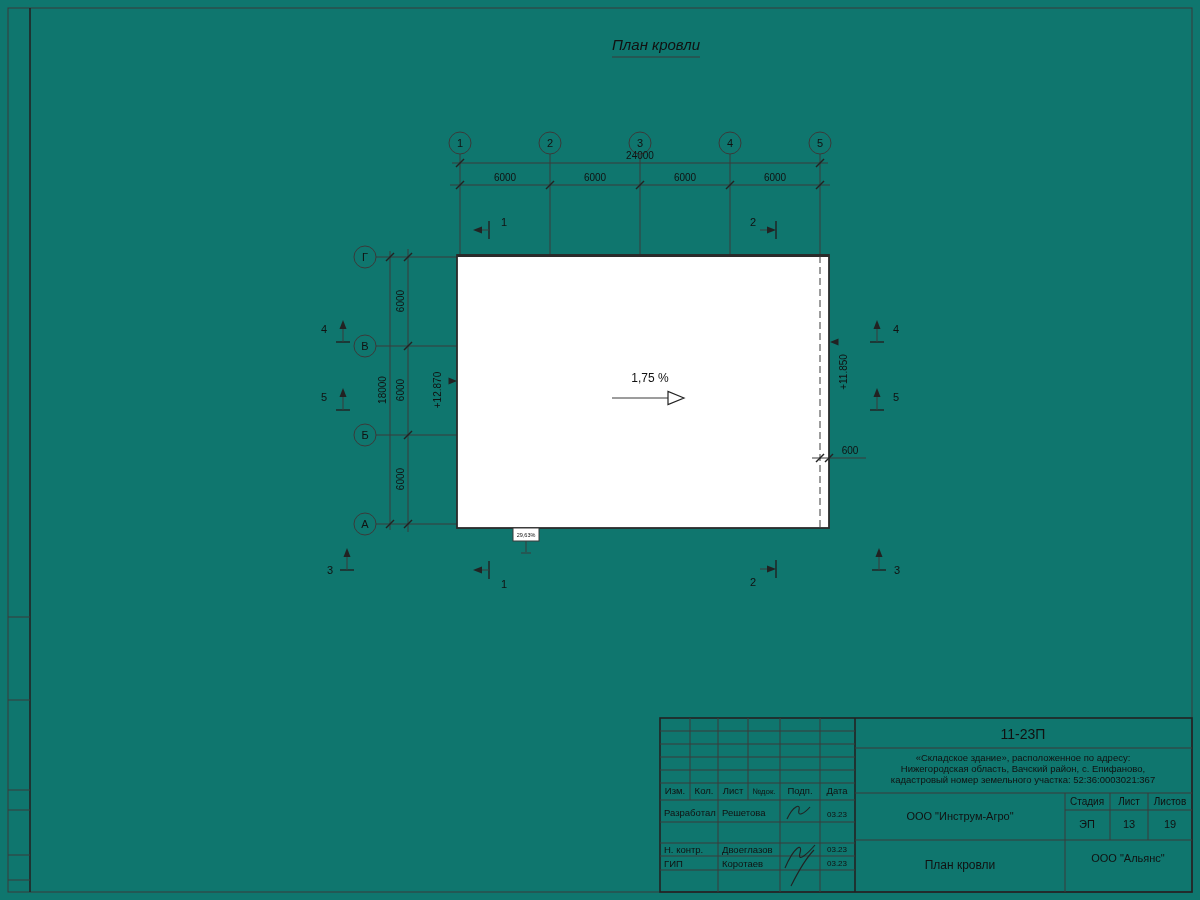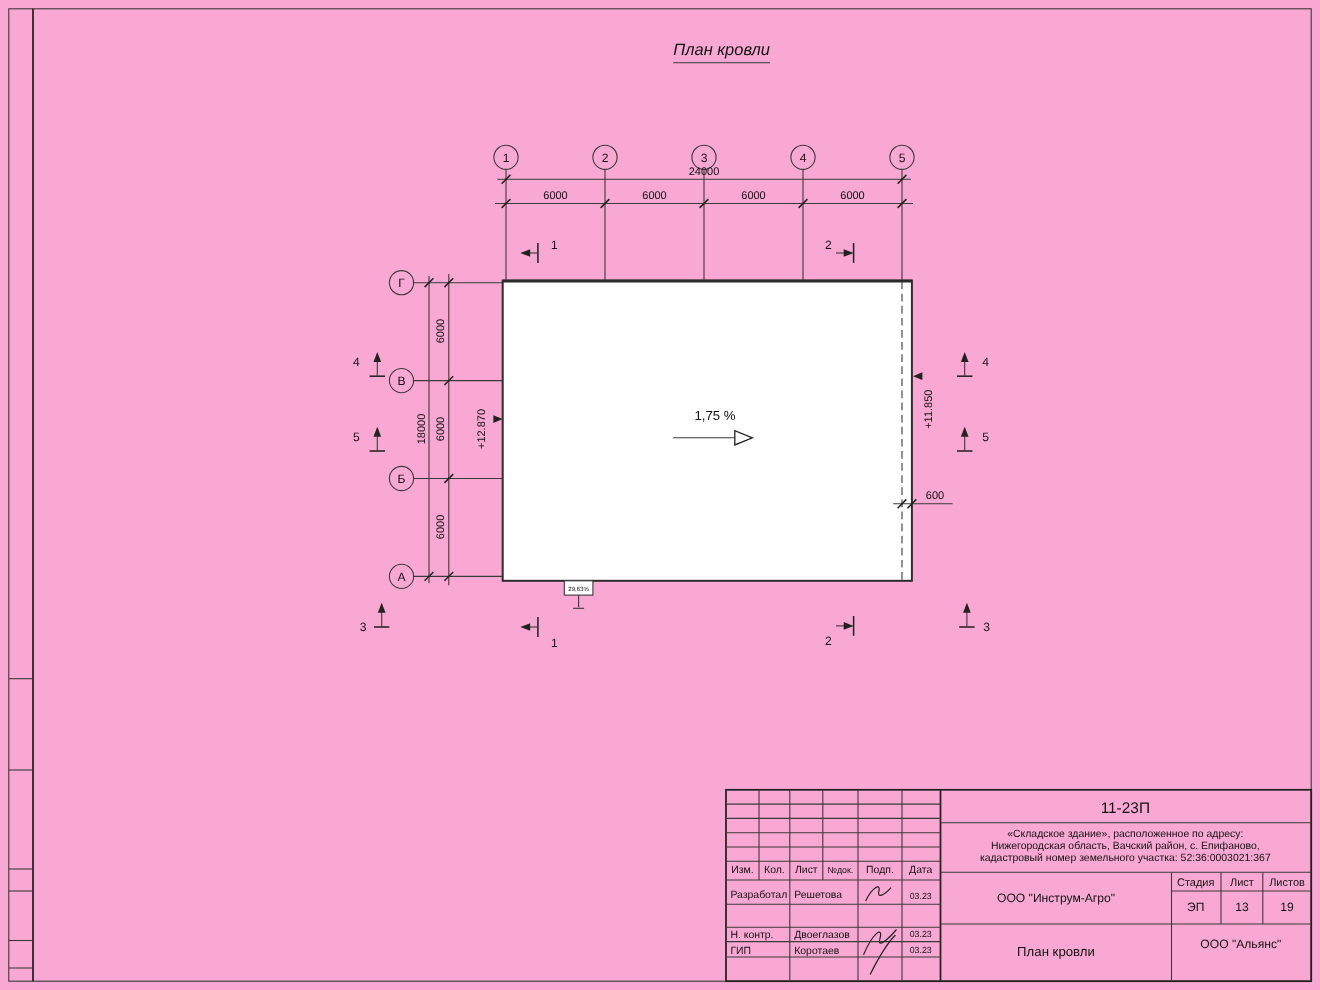--- a/index.html
+++ b/index.html
@@ -1,16 +1,16 @@
 <!DOCTYPE html>
 <html><head>
 <meta charset="utf-8">
 <style>
   html,body{margin:0;padding:0;background:#ffffff;}
-  .sheet{position:relative;width:1200px;height:900px;background:#f9a8d4;overflow:hidden;}
+  .sheet{position:relative;width:1200px;height:900px;background:#0f766e;overflow:hidden;}
   svg{position:absolute;left:0;top:0;}
   text{font-family:"Liberation Sans",sans-serif;fill:#111;}
   .ln{stroke:#3a3a3a;stroke-width:1;fill:none;}
   .ln2{stroke:#222;stroke-width:1.6;fill:none;}
   .rooff{stroke:#2b2b2b;stroke-width:1.8;fill:#ffffff;}
   .rooftop{stroke:#2b2b2b;stroke-width:2.6;fill:none;}
   .dash{stroke:#3a3a3a;stroke-width:1;stroke-dasharray:7 4;fill:none;}
   .tick{stroke:#222;stroke-width:1.4;fill:none;}
   .arr{fill:#222;stroke:none;}
   .oarr{fill:#ffffff;stroke:#222;stroke-width:1.2;}

